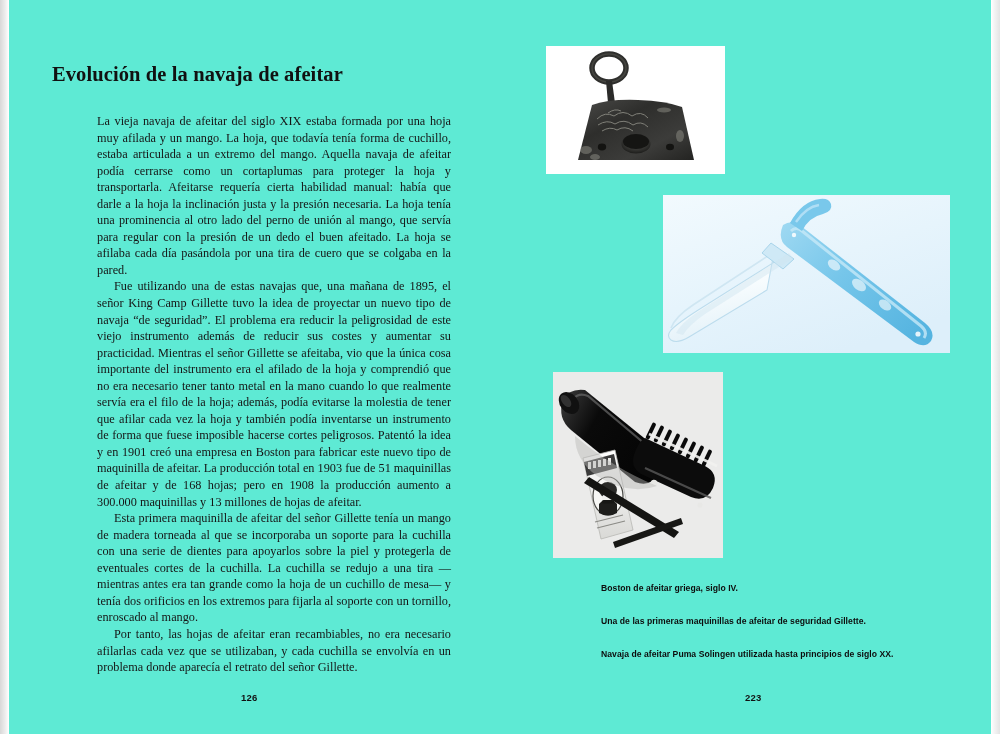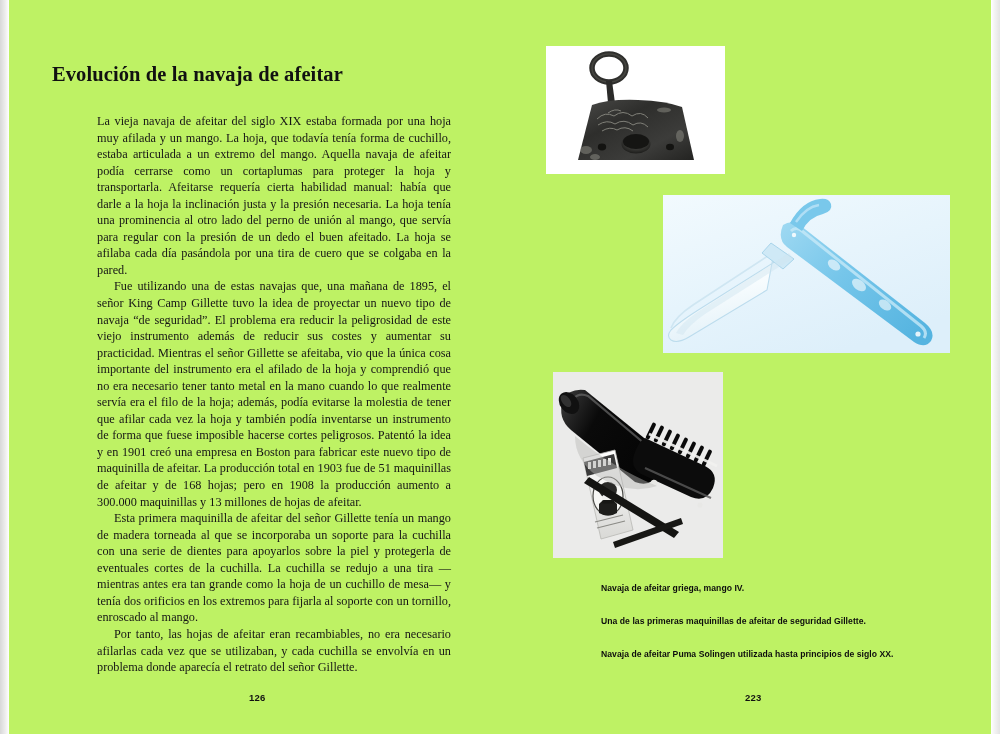--- a/index.html
+++ b/index.html
@@ -12,21 +12,21 @@
     height: 734px;
     position: relative;
     overflow: hidden;
     font-family: "Liberation Serif", serif;
   }
 
   
   #spread {
     position: absolute;
     inset: 0;
-    background: #bef264;
+    background: #5eead4;
   }
   .gutter-edge {
     position: absolute;
     top: 0;
     bottom: 0;
     width: 9px;
     background: linear-gradient(to right, #d8d8d8 0%, #ececec 55%, #ffffff 100%);
   }
   .gutter-edge.left { left: 0; }
   .gutter-edge.right {
@@ -132,21 +132,21 @@
   
   .folio {
     position: absolute;
     top: 692px;
     font-family: "Liberation Sans", sans-serif;
     font-size: 9.5px;
     font-weight: 700;
     color: #111111;
     letter-spacing: 0.2px;
   }
-  #folio-left  { left: 240px; }
+  #folio-left  { left: 232px; }
   #folio-right { left: 245px; }
 </style>
 </head>
 <body>
 
 <div id="spread">
 
   <div class="gutter-edge left"></div>
   <div class="gutter-edge right"></div>
 
@@ -353,21 +353,21 @@
         </g>
 
         <path d="M36 105 L126 160 L121 166 L31 111 Z" fill="#141412"></path>
         <path d="M60 170 L128 146 L130 152 L62 176 Z" fill="#171715"></path>
 
         <path d="M22 64 Q60 96 104 114 Q76 124 44 104 Q22 88 22 64 Z" fill="#b9b9b5" opacity="0.45"></path>
       </svg>
     </div>
 
     <div id="caption-block">
-      <p class="caption">Navaja de afeitar griega, mango IV.</p>
+      <p class="caption">Boston de afeitar griega, siglo IV.</p>
       <p class="caption">Una de las primeras maquinillas de afeitar de seguridad Gillette.</p>
       <p class="caption">Navaja de afeitar Puma Solingen utilizada hasta principios de siglo XX.</p>
     </div>
 
     <div class="folio" id="folio-right">223</div>
   </div>
 
 </div>
 
 </body></html>

